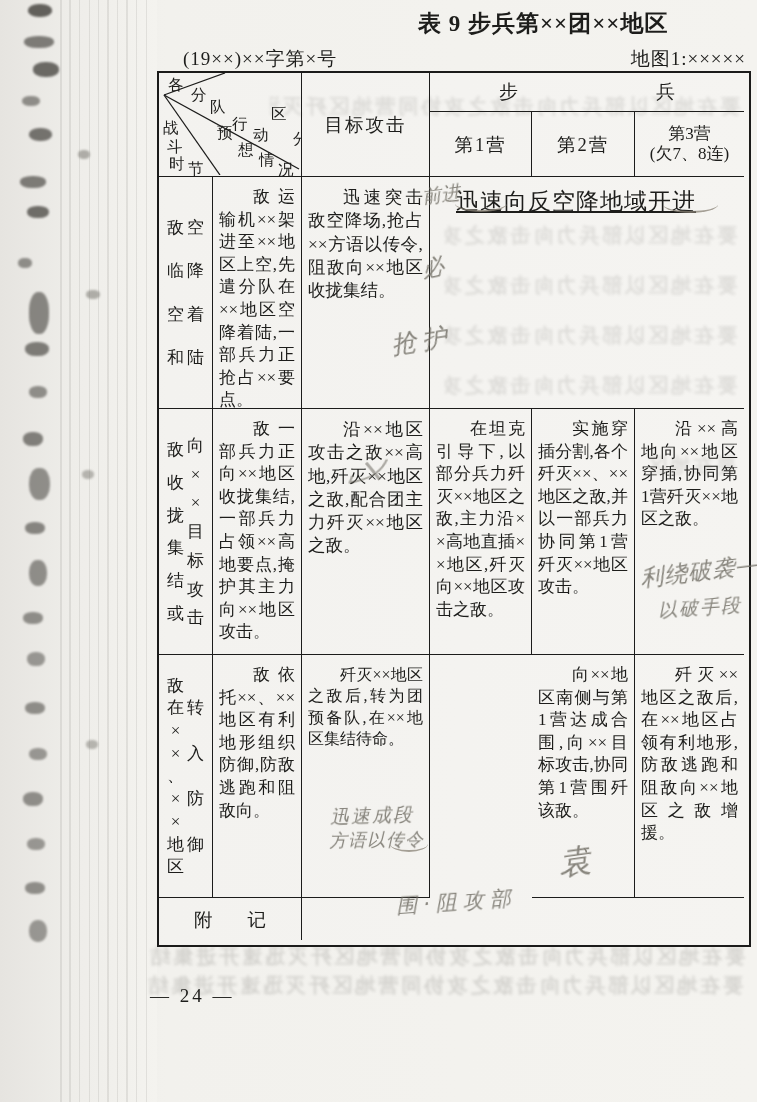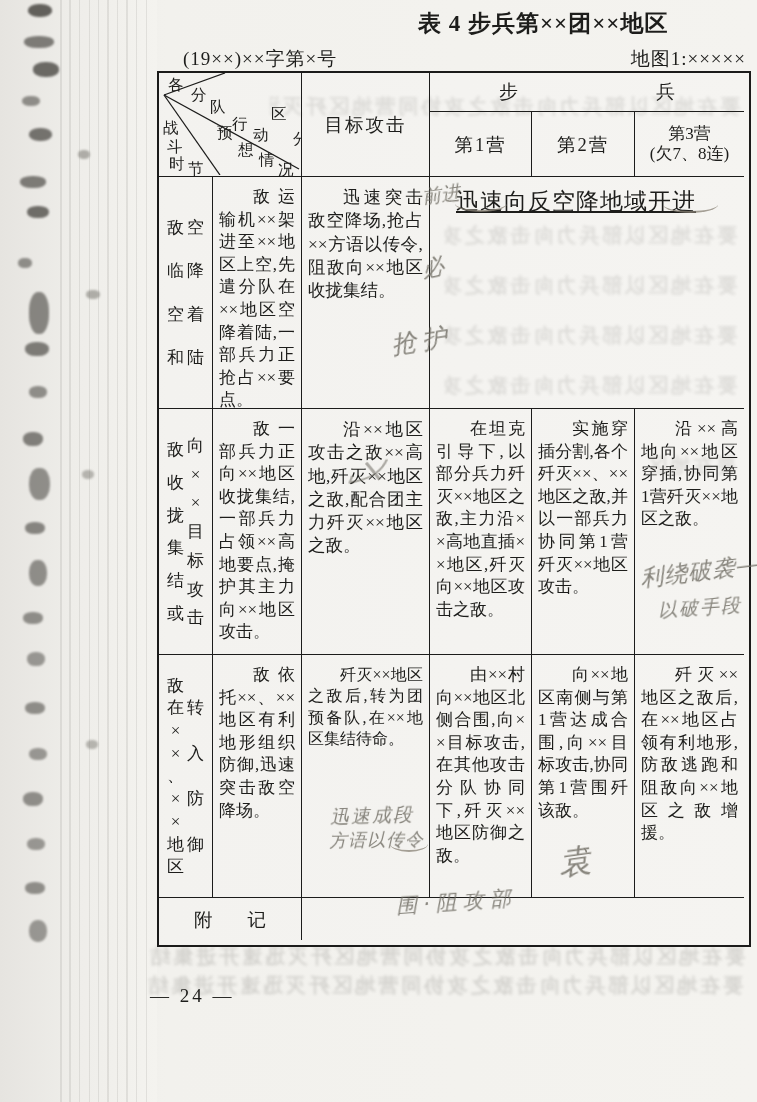--- a/index.html
+++ b/index.html
@@ -93,21 +93,21 @@
 
 <div class="ghost" style="left:270px;top:93px;width:470px">要在地区以部兵力向击敌之攻协同营地区歼灭迅速开进集结</div>
 <div class="ghost" style="left:445px;top:222px;width:292px">要在地区以部兵力向击敌之攻协同营地区歼灭迅速开进集结</div>
 <div class="ghost" style="left:445px;top:272px;width:292px">要在地区以部兵力向击敌之攻协同营地区歼灭迅速开进集结</div>
 <div class="ghost" style="left:445px;top:322px;width:292px">要在地区以部兵力向击敌之攻协同营地区歼灭迅速开进集结</div>
 <div class="ghost" style="left:445px;top:372px;width:292px">要在地区以部兵力向击敌之攻协同营地区歼灭迅速开进集结</div>
 <div class="ghost" style="left:648px;top:452px;width:88px">要在地区以部兵力向击敌之攻协同营地区歼灭迅速开进集结</div>
 <div class="ghost dark" style="left:105px;top:943px;width:640px">要在地区以部兵力向击敌之攻协同营地区歼灭迅速开进集结</div>
 <div class="ghost dark" style="left:135px;top:972px;width:608px">要在地区以部兵力向击敌之攻协同营地区歼灭迅速开进集结</div>
 
-<div class="tbl-title">表 4  步兵第××团××地区</div>
+<div class="tbl-title">表 9  步兵第××团××地区</div>
 <div class="doc-line">
   <span>(19××)××字第×号</span>
   <span>地图1:×××××</span>
 </div>
 
 <div class="tbl">
 
   <div class="c diag" style="grid-row:1/3;grid-column:1/3;">
     <svg width="141" height="102" viewBox="0 0 141 102">
       <line x1="5" y1="22" x2="66" y2="0" stroke="#1c1c1b" stroke-width="1.3"></line>
@@ -206,23 +206,22 @@
         <span>地</span>
         <span>区</span>
       </div>
     <div class="vline">
         <span>转</span>
         <span>入</span>
         <span>防</span>
         <span>御</span>
       </div>
   </div>
-  <div class="c body-cell" style="grid-row:5;grid-column:2;">敌依托××、××地区有利地形组织防御,迅速突击敌空降场。</div>
+  <div class="c body-cell" style="grid-row:5;grid-column:2;">敌依托××、××地区有利地形组织防御,防敌逃跑和阻敌向。</div>
   <div class="c body-cell" style="grid-row:5;grid-column:3;font-size:16px;">歼灭××地区之敌后,转为团预备队,在××地区集结待命。</div>
-  <div class="c body-cell" style="grid-row:5;grid-column:4;">由××村向××地区北侧合围,向××目标攻击,在其他攻击分队协同下,歼灭××地区防御之敌。</div>
   <div class="c body-cell" style="grid-row:5;grid-column:5;">向××地区南侧与第1营达成合围,向××目标攻击,协同第1营围歼该敌。</div>
   <div class="c noR body-cell" style="grid-row:5;grid-column:6;">歼灭××地区之敌后,在××地区占领有利地形,防敌逃跑和阻敌向××地区之敌增援。</div>
 
   <div class="c noB notes-label" style="grid-row:6;grid-column:1/3;">
       <span>附</span>
       <span>记</span>
     </div>
   <div class="c noB noR" style="grid-row:6;grid-column:3/7;"></div>
 </div>
 

